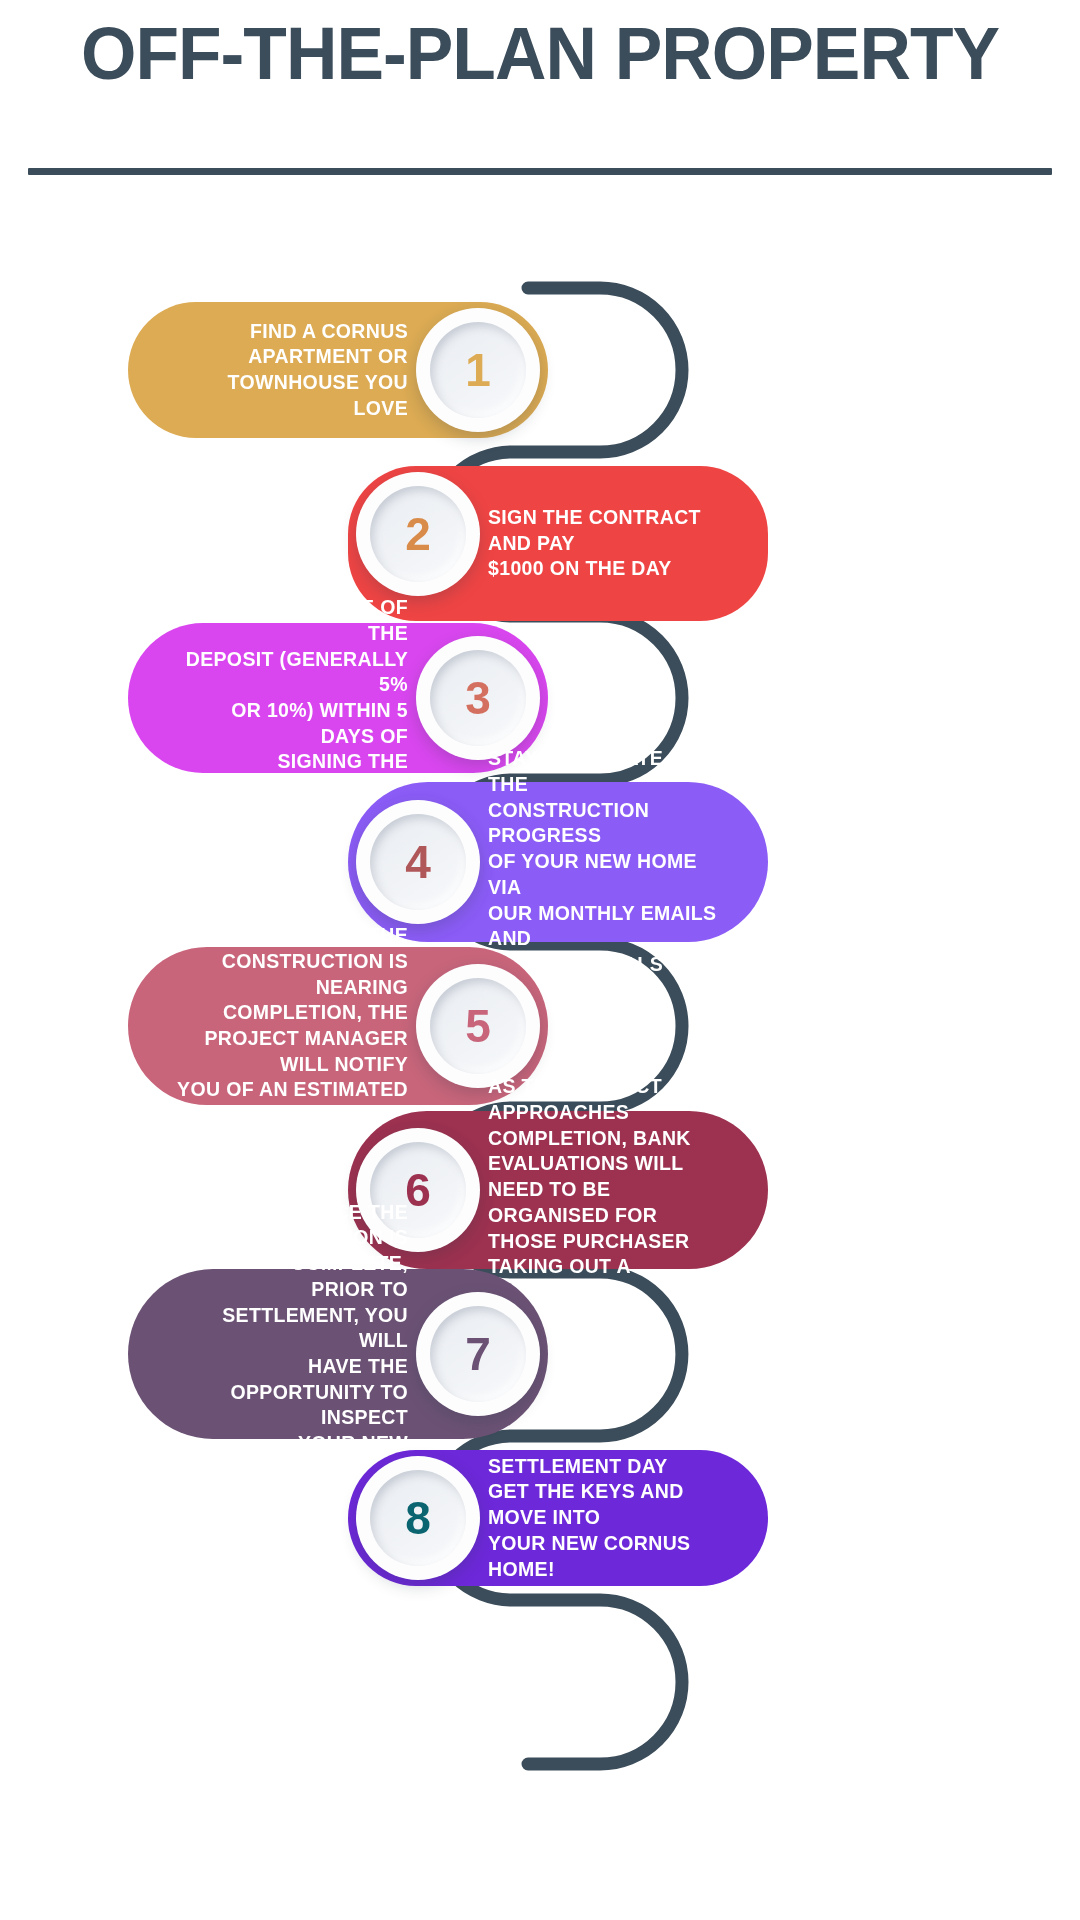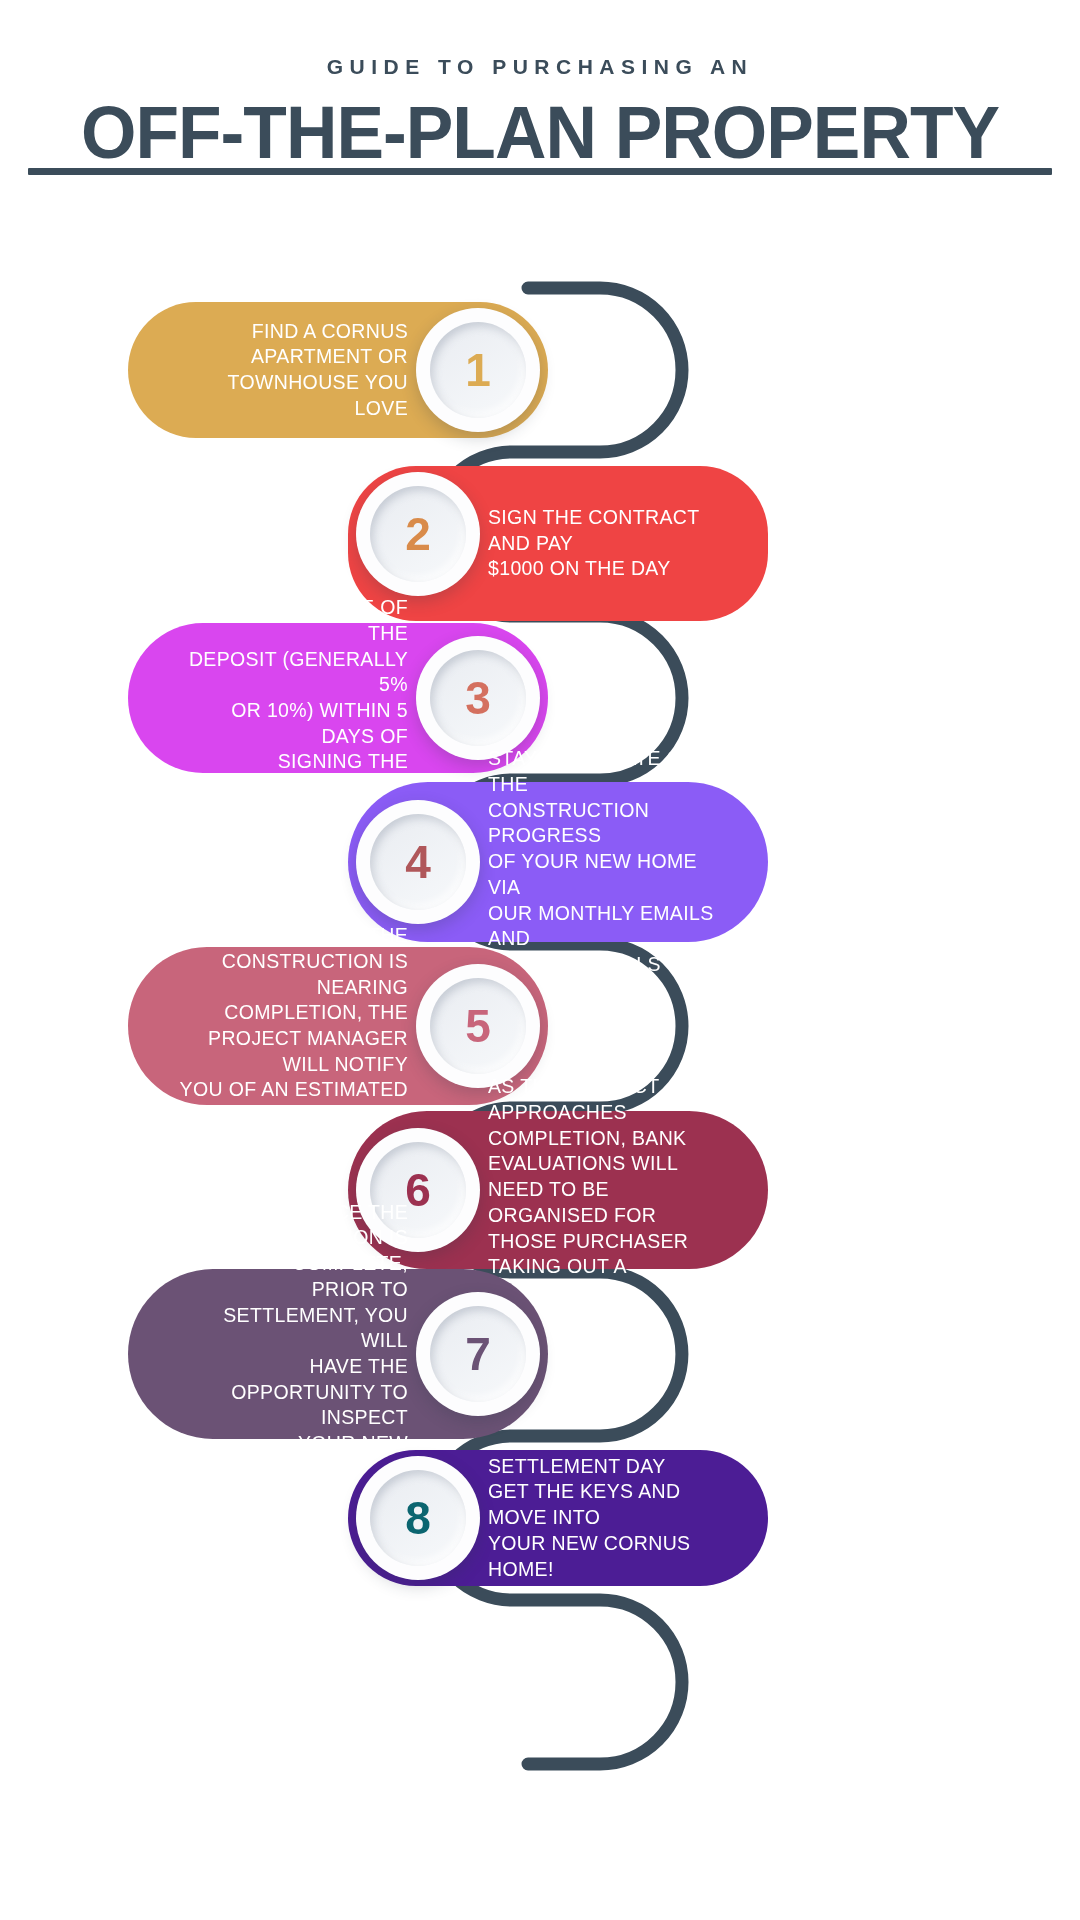--- a/index.html
+++ b/index.html
@@ -35,21 +35,21 @@
 
   .row{position:absolute;z-index:3;}
 
   .pill{
     position:absolute;
     height:140px;border-radius:70px;
     display:flex;align-items:center;
     box-sizing:border-box;
   }
   .pill-text{
-    color:#ffffff;font-size:19.5px;font-weight:400;
+    color:#ffffff;font-size:19.5px;font-weight:700;
     line-height:1.32;letter-spacing:0.35px;
     text-transform:uppercase;white-space:pre-line;
   }
 
   
   .circ{
     position:absolute;z-index:5;
     width:124px;height:124px;border-radius:50%;
     background:#fdfdfe;
     box-shadow:0 6px 16px rgba(40,55,70,.22);
@@ -65,21 +65,20 @@
   .num{
     position:relative;z-index:2;
     font-size:46px;font-weight:800;letter-spacing:0px;
     line-height:1;
   }
 </style>
 </head>
 <body>
 
 <div class="header">
-  <div class="kicker">GUIDE TO PURCHASING AN</div>
   <div class="title">OFF-THE-PLAN PROPERTY</div>
 </div>
 <div class="divider"></div>
 
 <div class="flow">
   <svg class="snake" viewBox="0 0 1080 1920" xmlns="http://www.w3.org/2000/svg">
     <path id="snakepath" fill="none" stroke="#3b4c5a" stroke-width="13" stroke-linecap="round" d="M 528 288
          L 600 288
          A 82 82 0 0 1 600 452
          L 512 452
@@ -174,21 +173,21 @@
 PRIOR TO SETTLEMENT, YOU WILL
 HAVE THE OPPORTUNITY TO INSPECT
 YOUR NEW APARTMENT OR
 TOWNHOUSE</div>
         </div>
         <div class="circ" style="left: 416px; top: 1292px;">
           <div class="num" style="color: rgb(107, 82, 117);">7</div>
         </div>
       </div>
       <div class="row">
-        <div class="pill" style="left: 348px; top: 1450px; width: 420px; height: 136px; border-radius: 68px; background: #4c1d95; justify-content: flex-end; padding-left: 140px; padding-right: 48px;">
+        <div class="pill" style="left: 348px; top: 1450px; width: 420px; height: 136px; border-radius: 68px; background: #6d28d9; justify-content: flex-end; padding-left: 140px; padding-right: 48px;">
           <div class="pill-text" style="text-align: left;">SETTLEMENT DAY
 GET THE KEYS AND MOVE INTO
 YOUR NEW CORNUS HOME!</div>
         </div>
         <div class="circ" style="left: 356px; top: 1456px;">
           <div class="num" style="color: rgb(11, 101, 112);">8</div>
         </div>
       </div>
     </div>
 </div>

